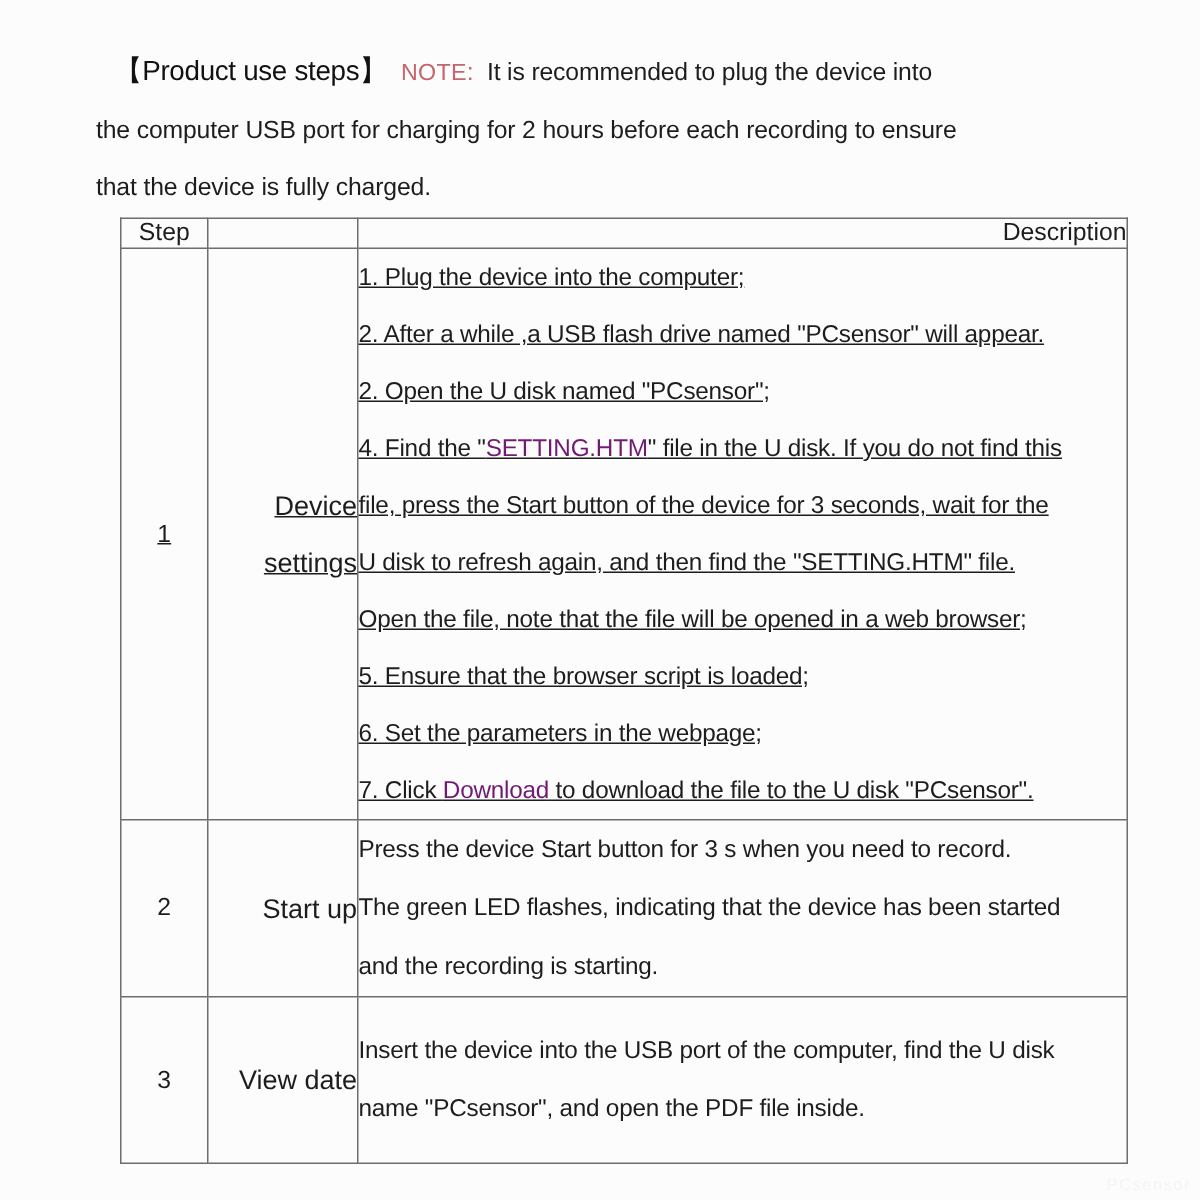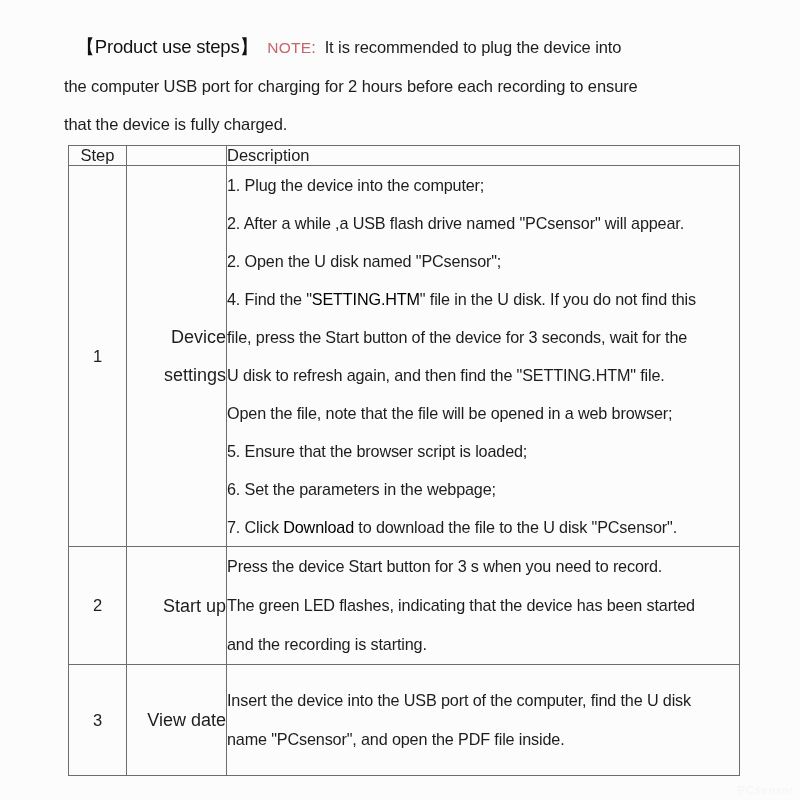--- a/index.html
+++ b/index.html
@@ -43,21 +43,21 @@
     letter-spacing: 0.2px;
   }
   .note-colon {
     color: #c4666c;
   }
   .sp-wide { display: inline-block; width: 9px; }
 
   
   #steps-table {
     position: absolute;
-    left: 68px;
+    left: 80px;
     top: 145px;
     width: 671px;
     border-collapse: collapse;
     table-layout: fixed;
     font-size: 16px;
     padding-left: 28px;
   }
   #steps-table td, #steps-table th {
     border: 1px solid #6d6d6d;
     padding: 0;
@@ -66,21 +66,21 @@
   }
   .col-step   { width: 58px; }
   .col-name   { width: 100px; }
   .col-desc   { width: 513px; }
   .hdr-step {
     text-align: center;
     font-size: 16.5px;
   }
   .hdr-blank { }
   .hdr-desc {
-    text-align: left;
+    text-align: right;
     font-size: 16.5px;
   }
 
   .cell-step {
     text-align: center;
     font-size: 16.5px;
   }
   .cell-name {
     text-align: right;
     padding-right: 5px;
@@ -88,24 +88,24 @@
     line-height: 38px;
   }
   .cell-desc {
     padding: 0 8px 0 10px;
     line-height: 38px;
     font-size: 16.2px;
     letter-spacing: -0.15px;
   }
   .cell-desc .line { white-space: nowrap; }
 
-  .hl-pink { color: #000000; }
+  .hl-pink { color: #701a75; }
 
   
-  .row-1 td { height: 350px; }
+  .row-1 td { height: 350px; text-decoration: underline; }
   .row-2 td { height: 117px; }
   .row-3 td { height: 110px; }
 
   .row-2 .cell-desc, .row-3 .cell-desc { line-height: 39px; margin-top: 24px; }
 
   
   #watermark {
     position: absolute;
     right: 6px;
     bottom: 4px;

